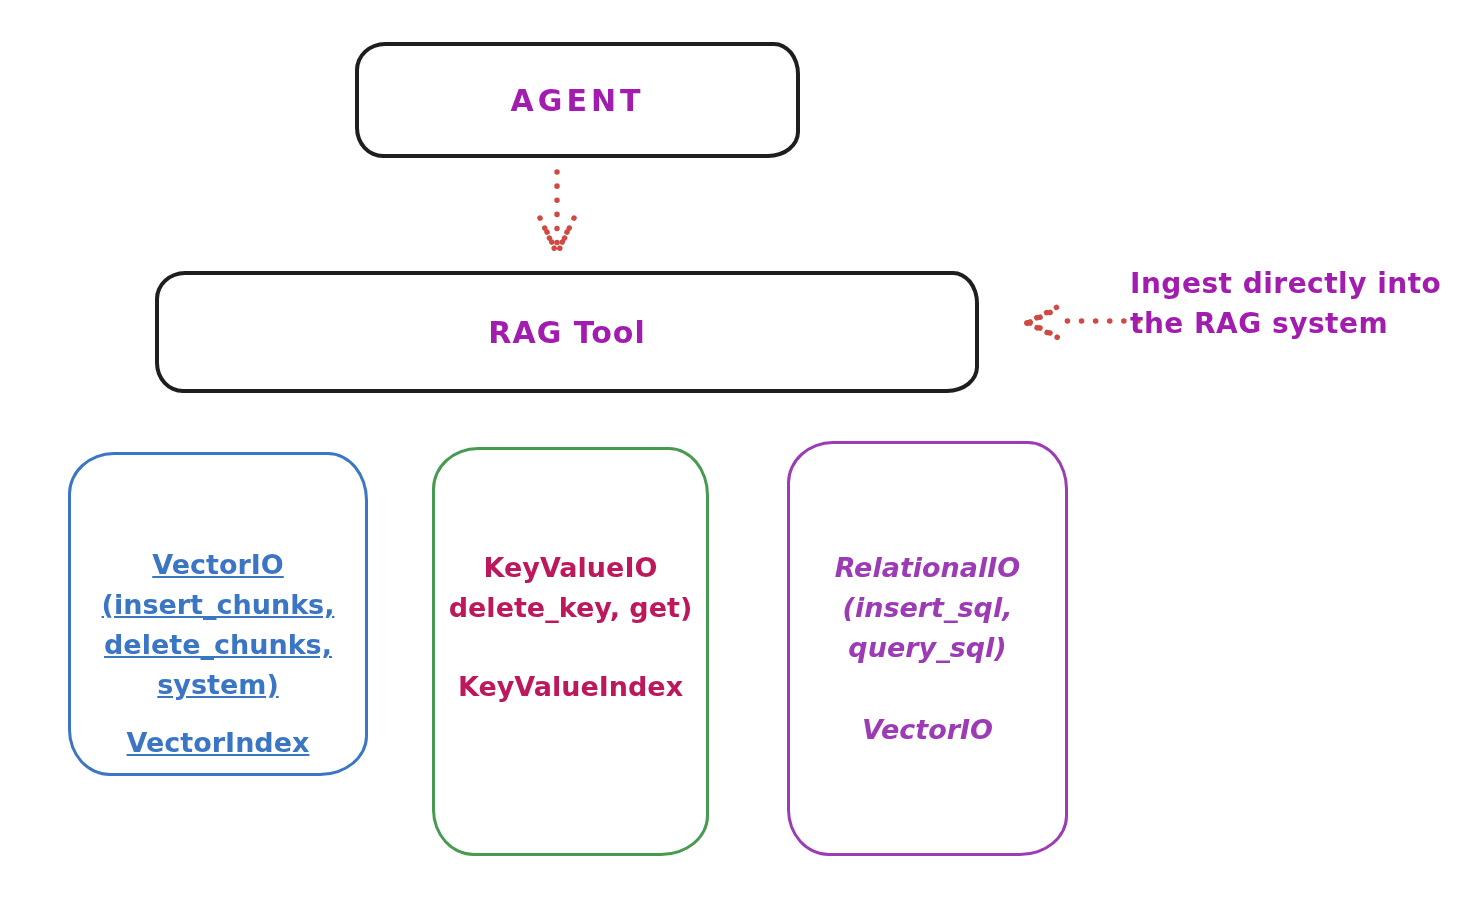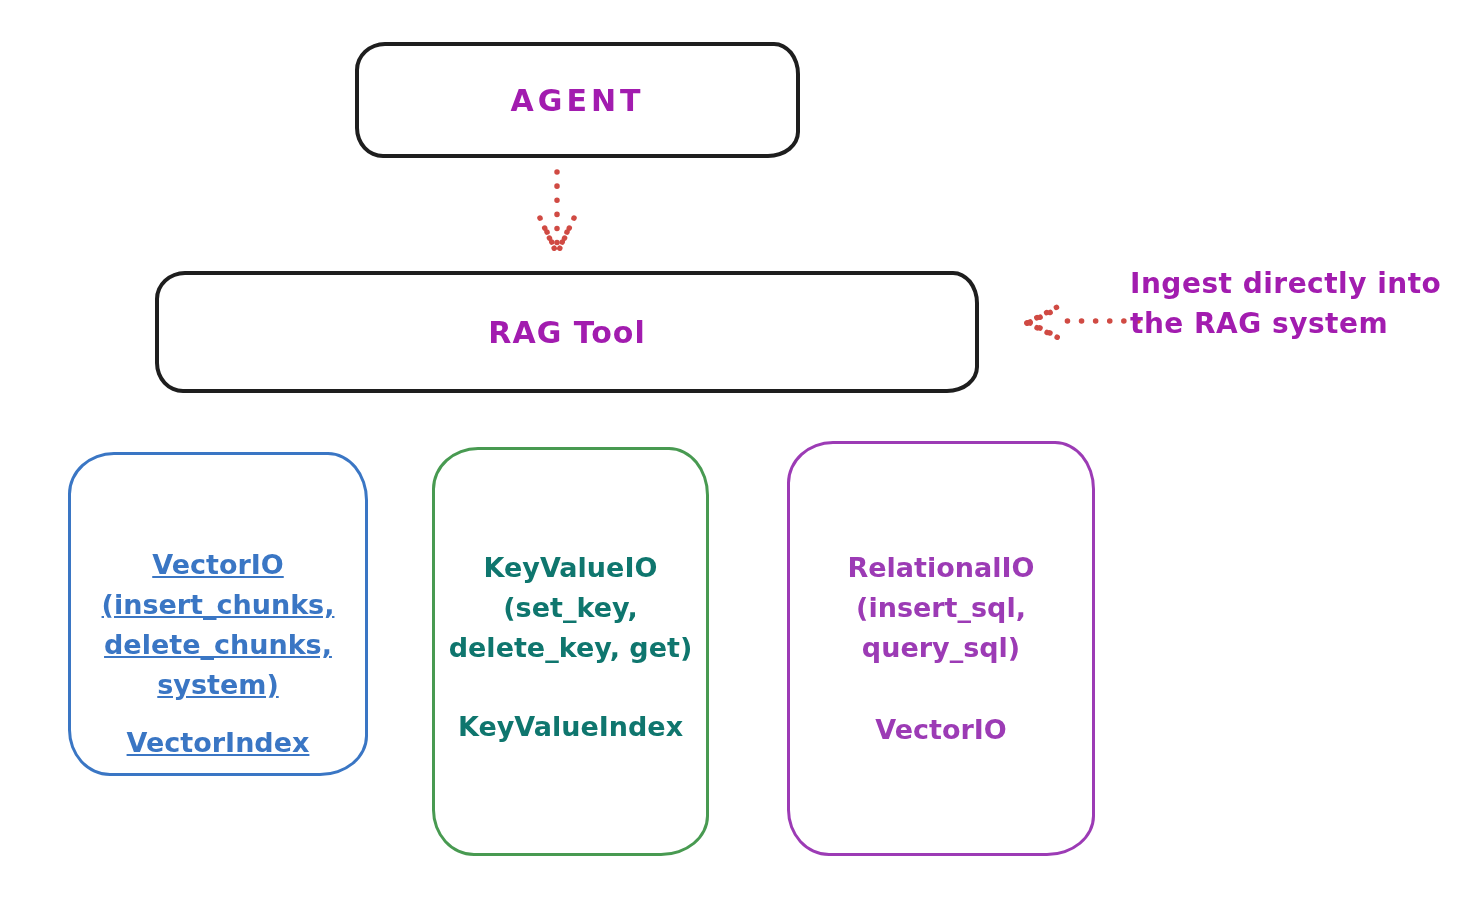--- a/index.html
+++ b/index.html
@@ -51,25 +51,25 @@
     font-weight: 600;
     line-height: 40px;
     display: block;
   }
   #module-vector {
     left: 68px; top: 452px; width: 300px; height: 324px;
     border-color: #3a76c4; color: #3a76c4; text-decoration: underline;
   }
   #module-keyvalue {
     left: 432px; top: 447px; width: 277px; height: 409px;
-    border-color: #489a51; color: #0f766e;
+    border-color: #489a51; color: #be185d;
   }
   #module-relational {
-    left: 787px; top: 441px; width: 308px; height: 415px;
-    border-color: #9c3bb5; color: #9c3bb5;
+    left: 787px; top: 441px; width: 281px; height: 415px;
+    border-color: #9c3bb5; color: #9c3bb5; font-style: italic;
   }
   #module-vector .module-lines     { margin-top: 90px; }
   #module-keyvalue .module-lines   { margin-top: 98px; }
   #module-relational .module-lines { margin-top: 104px; }
   #module-vector .module-index     { margin-top: 18px; }
   #module-keyvalue .module-index   { margin-top: 39px; }
   #module-relational .module-index { margin-top: 42px; }
   
   #ingest-annotation {
     position: absolute;
@@ -142,21 +142,20 @@
         <div>(insert_chunks,</div>
         <div>delete_chunks,</div>
         <div>system)</div>
       </div>
     <div class="module-index">VectorIndex</div>
   </div>
 
   <div id="module-keyvalue" class="module-box">
     <div class="module-lines">
         <div>KeyValueIO</div>
-        <div>(set_key,</div>
         <div>delete_key, get)</div>
       </div>
     <div class="module-index">KeyValueIndex</div>
   </div>
 
   <div id="module-relational" class="module-box">
     <div class="module-lines">
         <div>RelationalIO</div>
         <div>(insert_sql,</div>
         <div>query_sql)</div>

